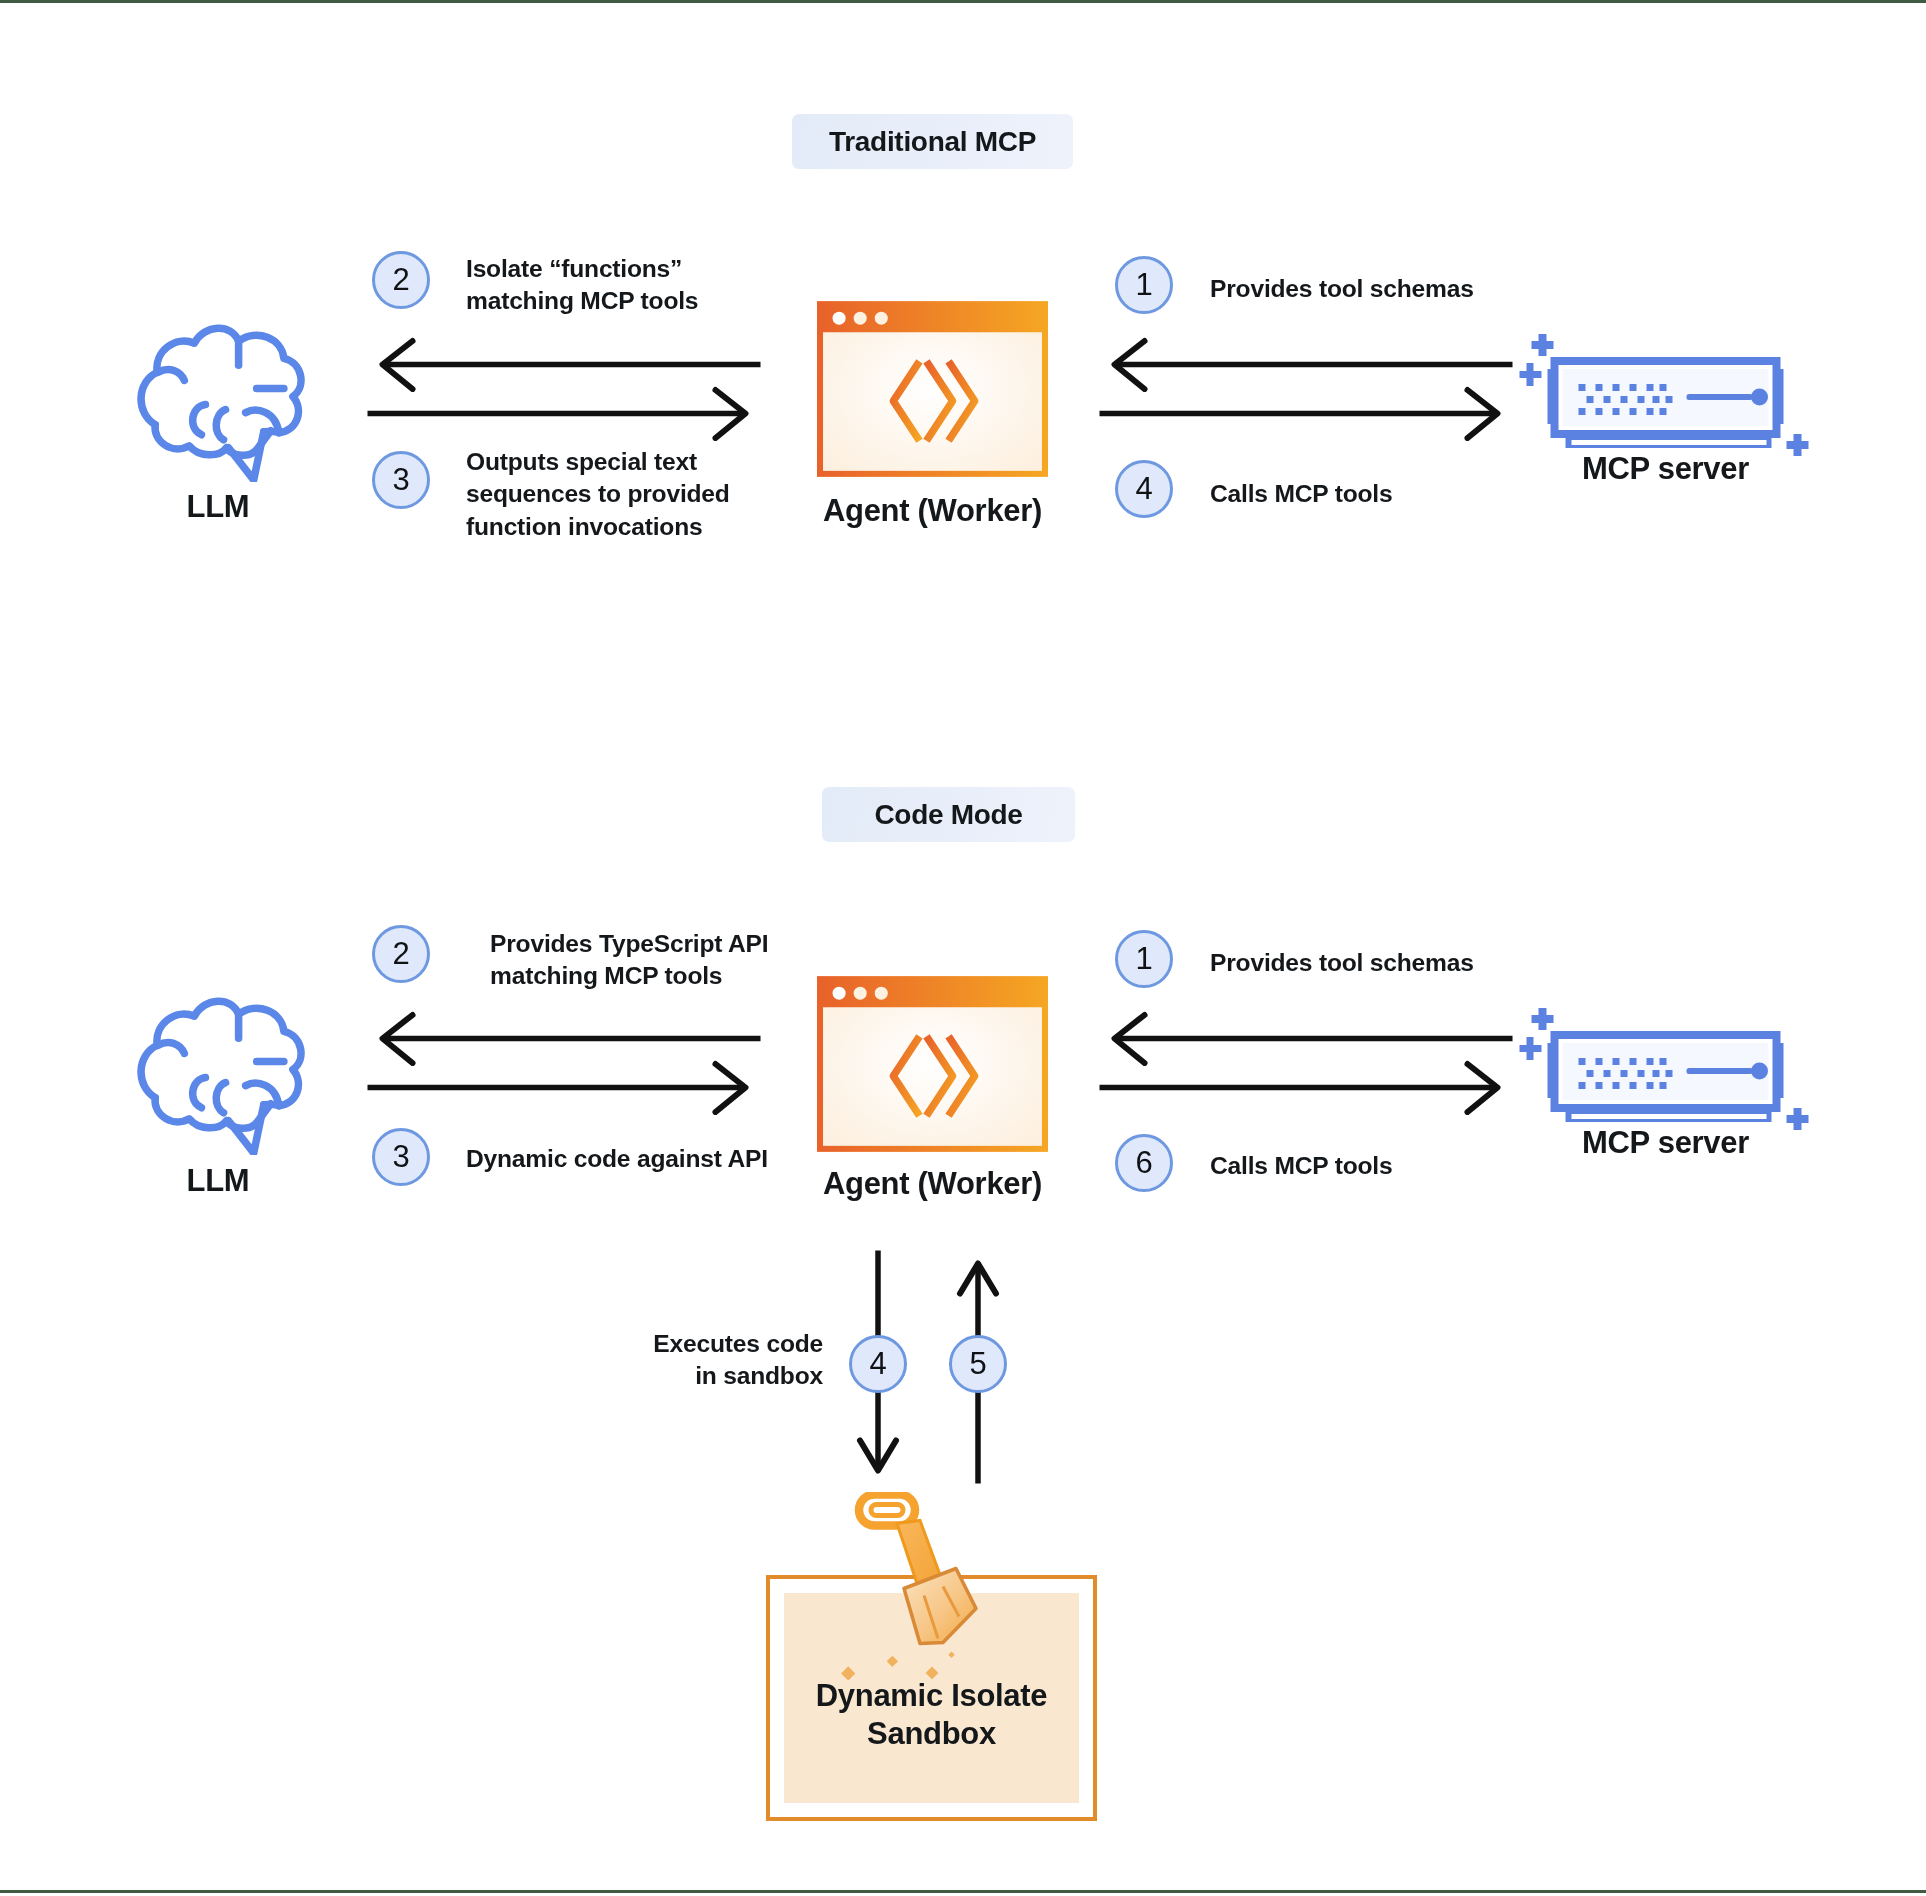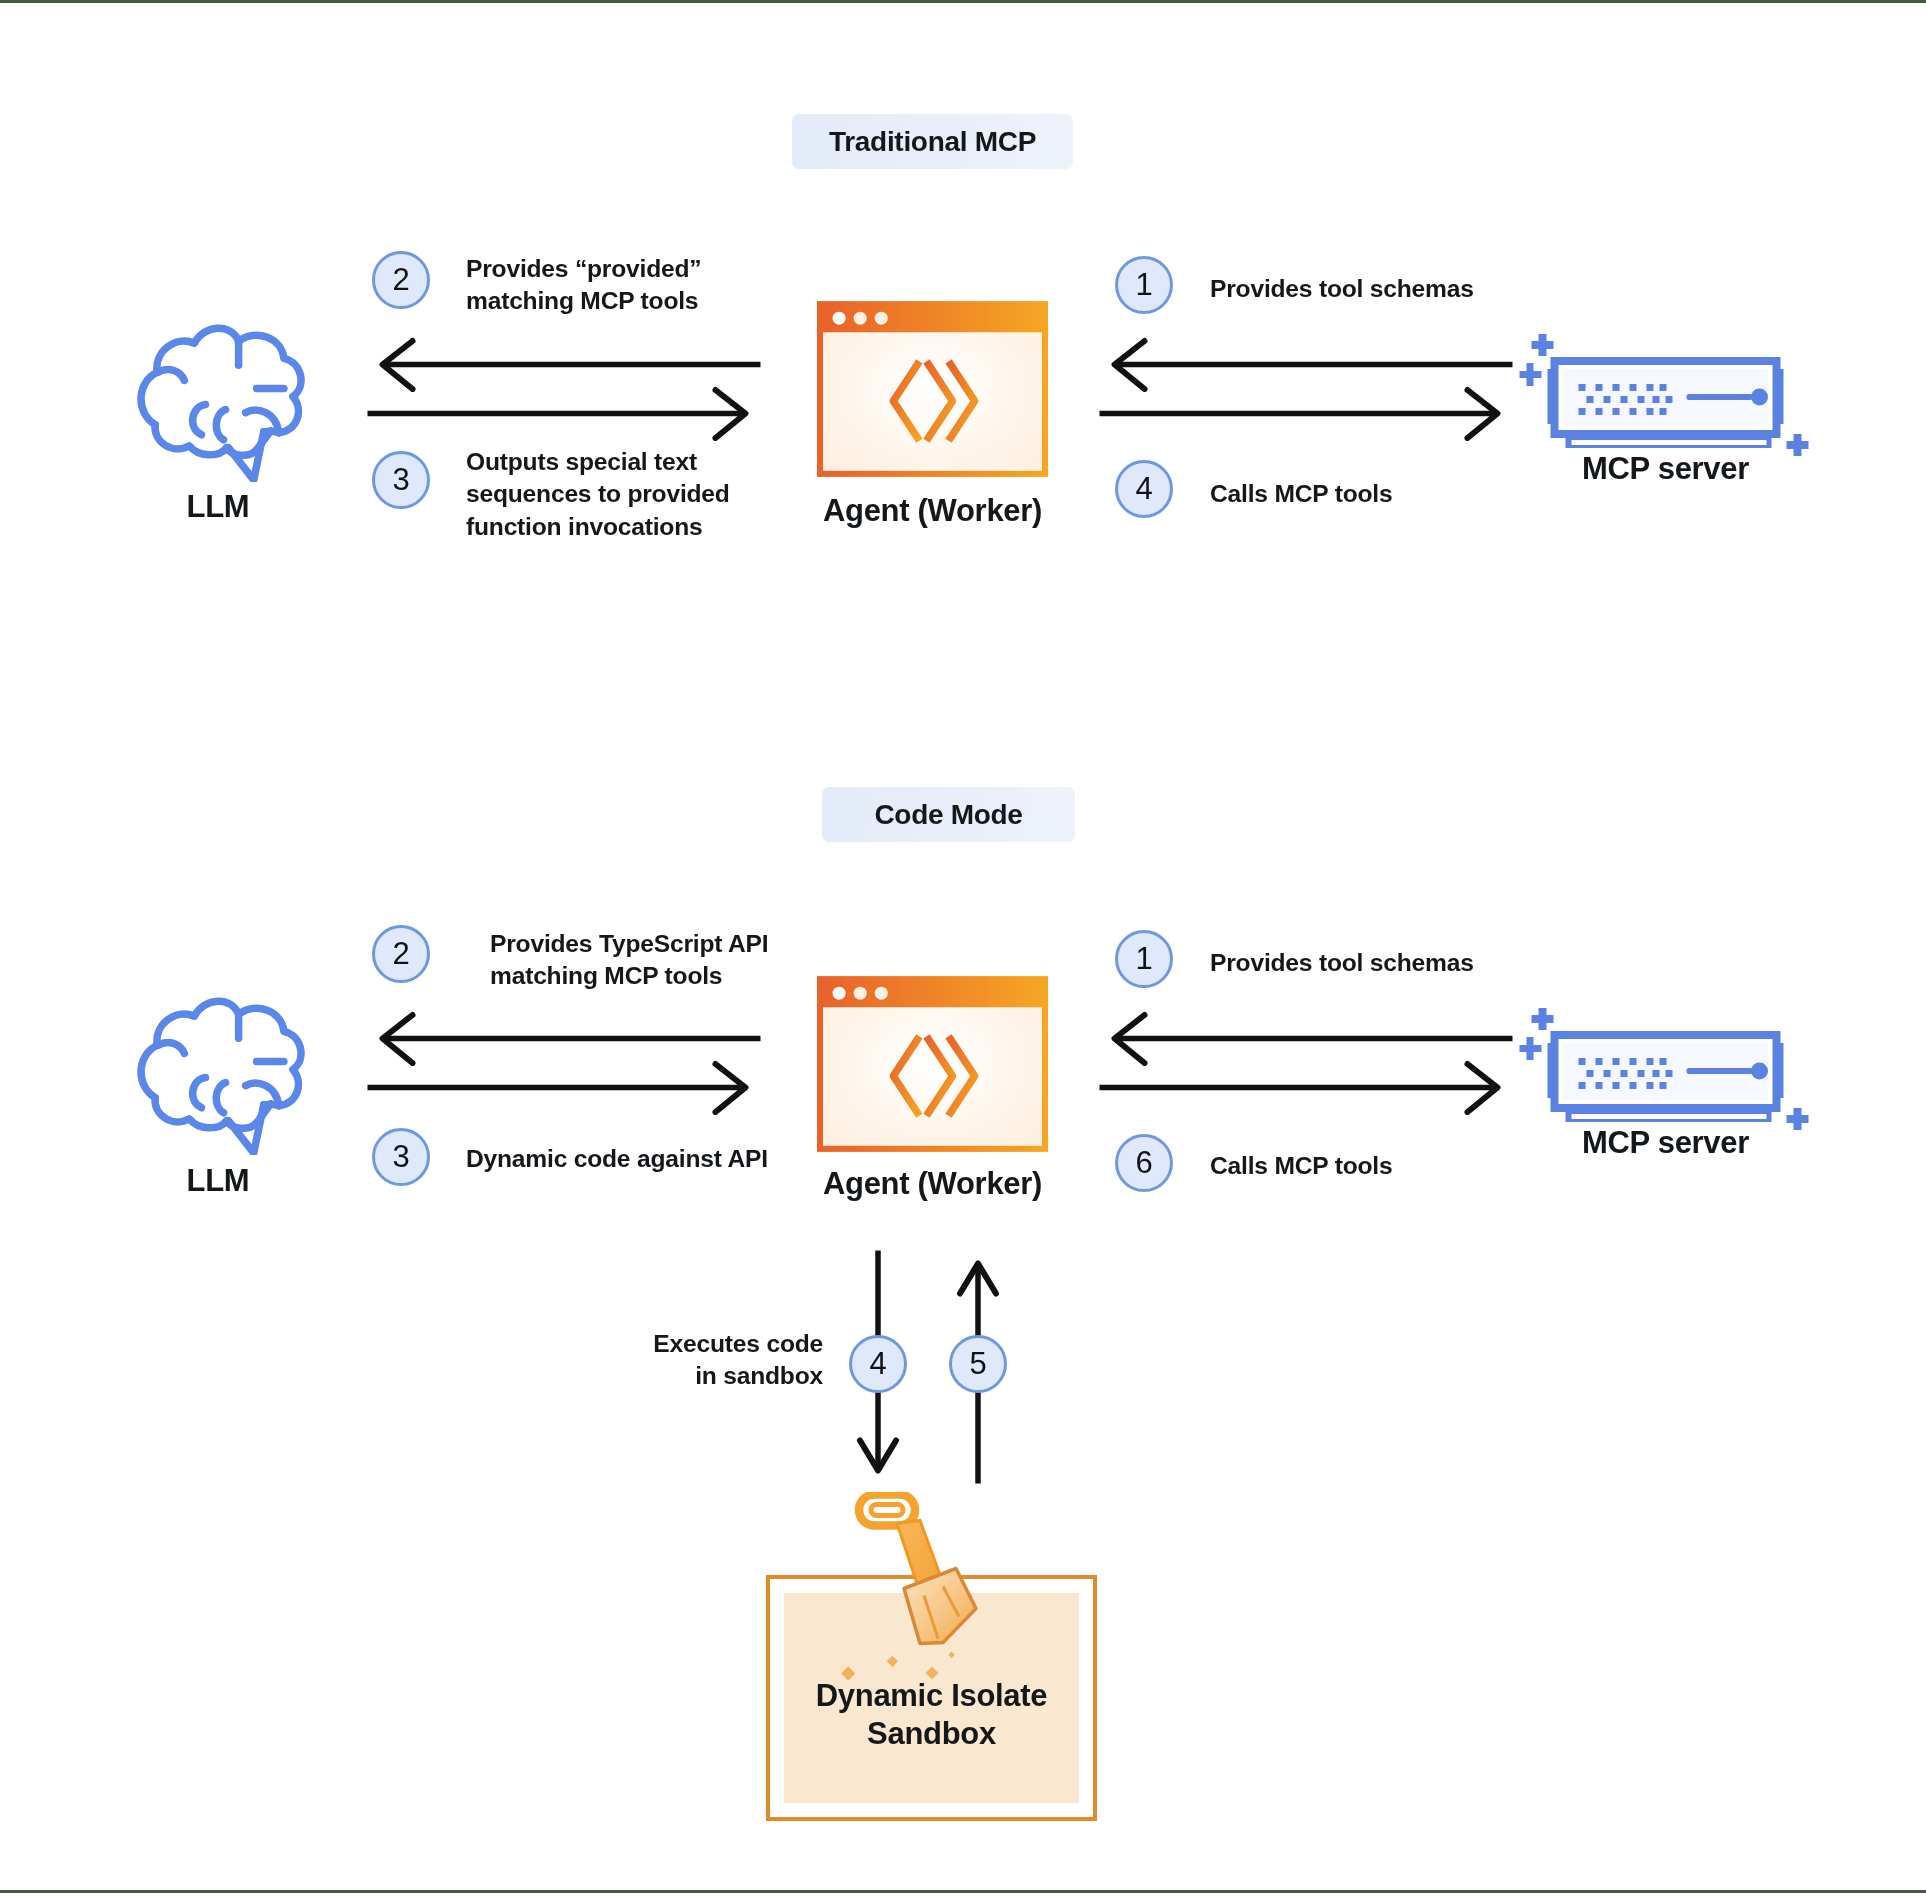--- a/index.html
+++ b/index.html
@@ -94,21 +94,21 @@
         <path d="M160 196 C132 200 124 242 152 256"></path>
         <path d="M200 206 C176 216 176 254 196 266"></path>
         <path d="M206 282 L256 346 L276 250"></path>
         <path d="M276 250 C292 250 300 248 306 252"></path>
       </g>
     </svg>
   </div>
   <div class="node-label" style="left:125px;top:489px;width:186px;">LLM</div>
 
   <div class="step-circle" style="left:372px;top:251px;">2</div>
-  <div class="step-text" style="left:466px;top:253px;width:311px;">Provides “provided”
+  <div class="step-text" style="left:466px;top:253px;width:311px;">Isolate “functions”
 matching MCP tools</div>
 
   <div class="arrow" style="left:366px;top:337px;width:396px;height:55px;">
     <svg viewBox="0 0 790 110" width="396" height="55">
       <line x1="36" y1="55" x2="788" y2="55" stroke="#111111" stroke-width="11"></line>
       <polyline points="92,8 32,55 92,104" fill="none" stroke="#111111" stroke-width="12" stroke-linecap="round" stroke-linejoin="round"></polyline>
     </svg>
   </div>
 
   <div class="arrow" style="left:366px;top:386px;width:396px;height:55px;">

